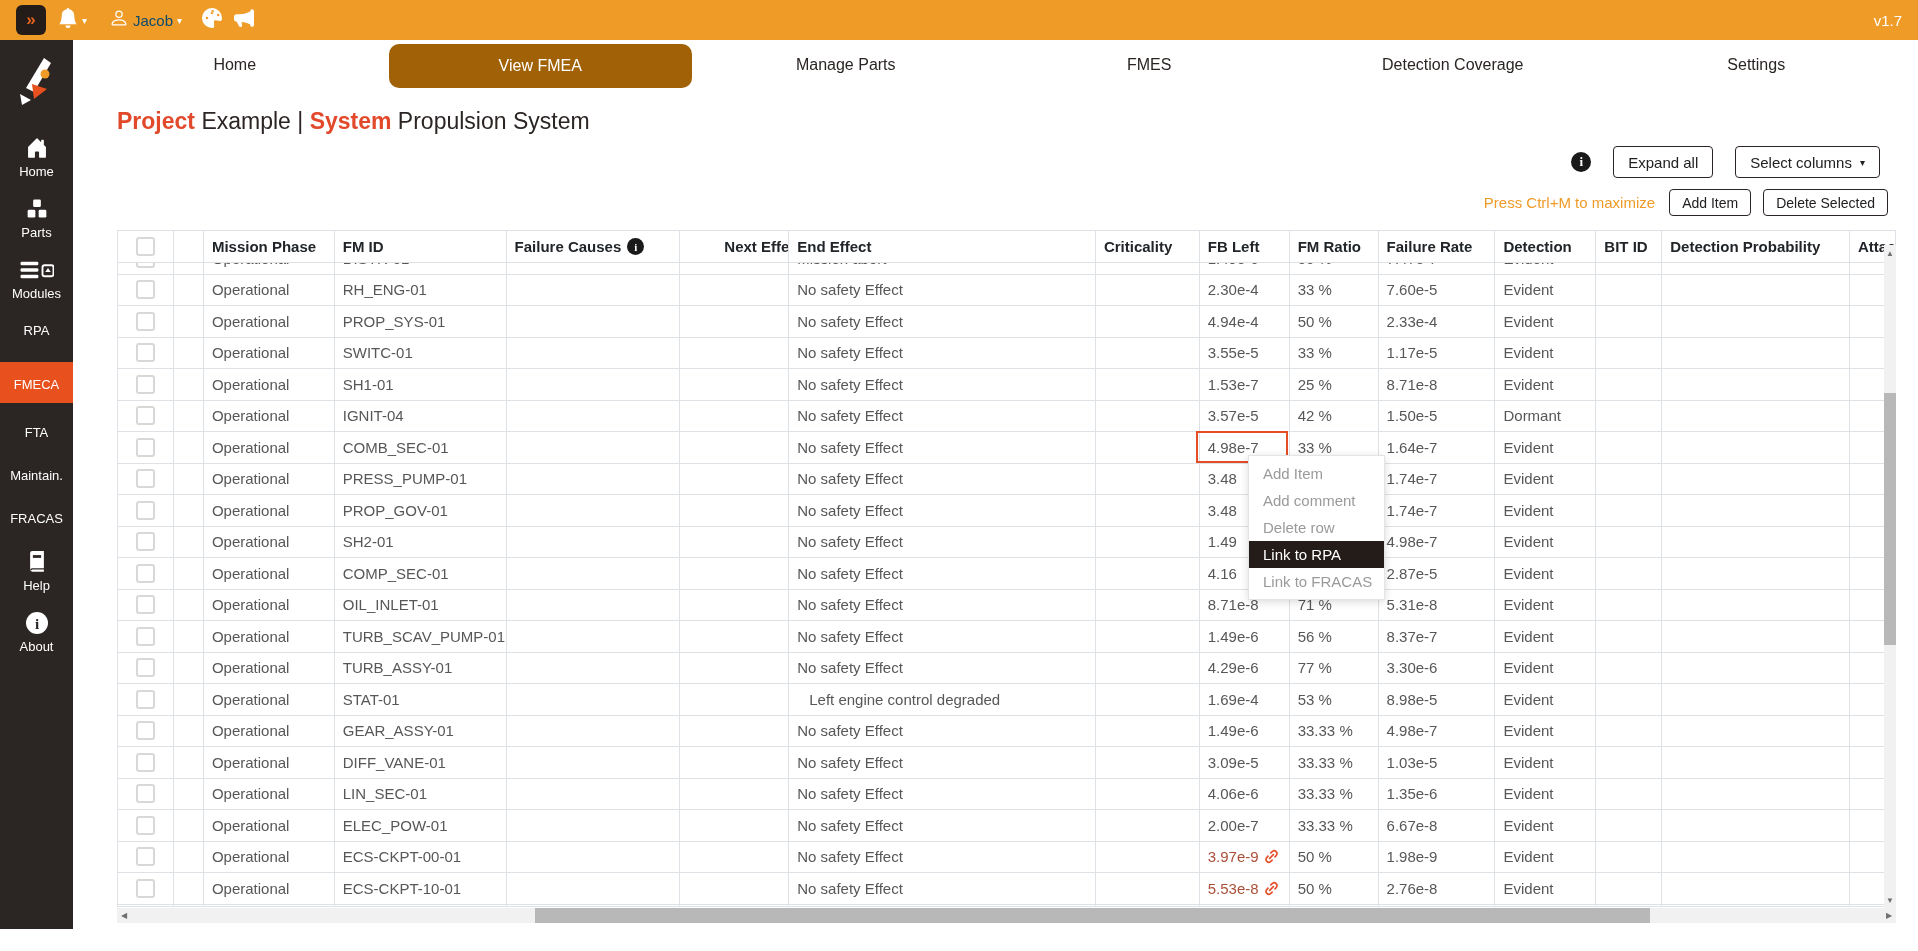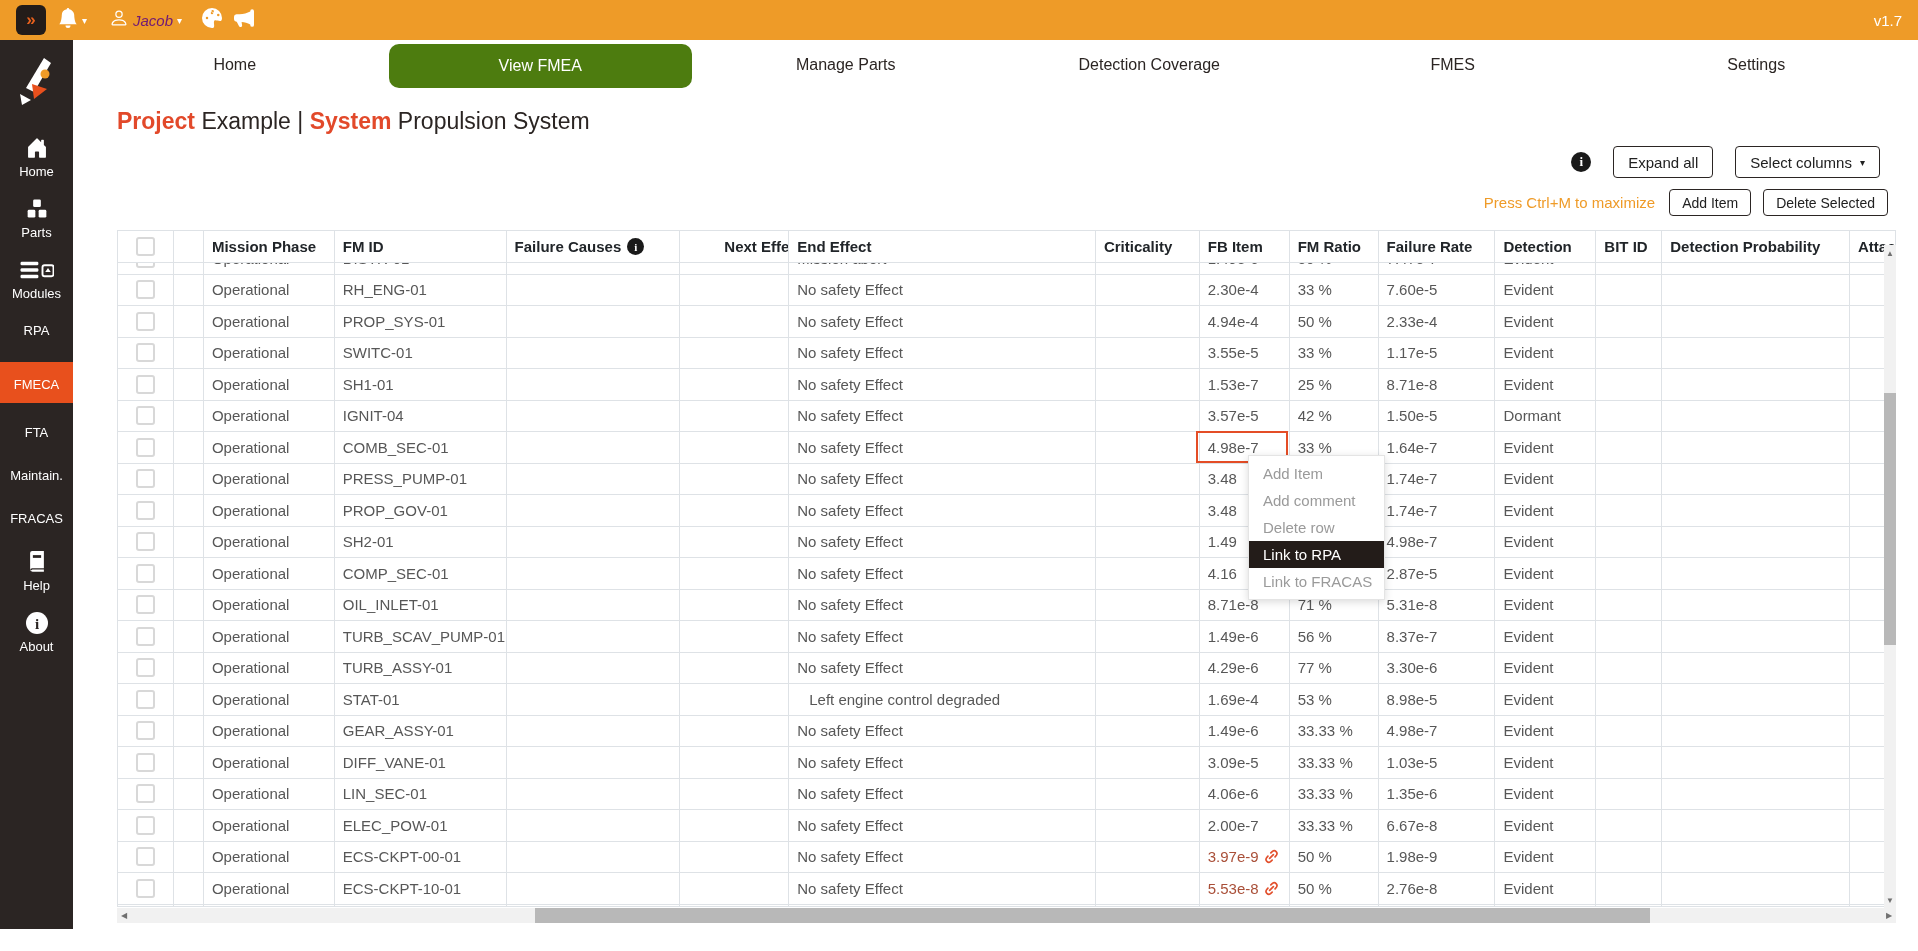--- a/index.html
+++ b/index.html
@@ -7,40 +7,40 @@
        font-family:"Liberation Sans",sans-serif;color:#575757;}
 
   
   .topbar{position:absolute;left:0;top:0;width:1918px;height:40px;background:#ee9b28;
           display:flex;align-items:center;padding:0 16px;box-sizing:border-box;gap:12px;}
   .collapse-btn{width:30px;height:30px;background:#231c19;border-radius:6px;display:flex;
                 align-items:center;justify-content:center;color:#e8611d;font-weight:bold;
                 font-size:17px;cursor:pointer;}
   .tb-ic{display:flex;align-items:center;gap:4px;color:#fff;}
   .caret{color:#fff;font-size:10px;}
-  .tb-user{color:#701a75;font-size:15px;font-style:italic;}
+  .tb-user{color:#0c4a6e;font-size:15px;}
   .tb-version{margin-left:auto;color:#fff;font-size:15px;}
 
   
   .sidebar{position:absolute;left:0;top:40px;width:73px;height:889px;background:#2b2523;
            display:flex;flex-direction:column;align-items:center;}
   .logo{margin-top:14px;margin-bottom:26px;}
   .side-item{width:73px;display:flex;flex-direction:column;align-items:center;color:#fff;
              font-size:13px;margin-bottom:18px;cursor:pointer;}
   .side-item .lbl{margin-top:4px;}
   .side-item.textonly{margin-bottom:24px;}
   .side-item.active{background:#e8501d;padding:11px 0;margin-bottom:18px;}
   .side-ic{width:24px;height:24px;display:flex;align-items:center;justify-content:center;}
 
   
   .tabbar{position:absolute;left:73px;top:40px;width:1845px;height:50px;background:#fff;
           display:flex;align-items:stretch;padding:0 10px;box-sizing:border-box;}
   .tab{flex:1;display:flex;align-items:center;justify-content:center;font-size:16px;
        color:#2b2523;cursor:pointer;}
-  .tab.active{background:#4d7c0f;color:#fff;border-radius:10px;margin:4px 2px 2px 2px;}
+  .tab.active{background:#a16207;color:#fff;border-radius:10px;margin:4px 2px 2px 2px;}
 
   
   .pagetitle{position:absolute;left:117px;top:108px;font-size:23px;color:#2b2523;}
   .pagetitle .kw{color:#e2492a;font-weight:bold;}
 
   
   .toolrow1{position:absolute;top:146px;right:38px;display:flex;align-items:center;gap:22px;}
   .toolrow2{position:absolute;top:189px;right:30px;display:flex;align-items:center;gap:12px;}
   .info-circle{width:20px;height:20px;border-radius:50%;background:#1a1a1a;color:#fff;
                display:inline-flex;align-items:center;justify-content:center;font-size:13px;
@@ -211,22 +211,22 @@
         </svg>
       </span>
       <span class="lbl">About</span>
     </div>
   </div>
 
   <div class="tabbar">
     <div class="tab">Home</div>
     <div class="tab active">View FMEA</div>
     <div class="tab">Manage Parts</div>
+    <div class="tab">FMES</div>
     <div class="tab">Detection Coverage</div>
-    <div class="tab">FMES</div>
     <div class="tab">Settings</div>
   </div>
 
   <div class="pagetitle">
     <span class="kw">Project</span>
     <span>Example</span>
     <span>|</span>
     <span class="kw">System</span>
     <span>Propulsion System</span>
   </div>
@@ -266,21 +266,21 @@
         <div class="th c-next" style="width: 109px; padding-left: 44px;">
           <span>Next Effect</span>
         </div>
         <div class="th c-end" style="width: 307px;">
           <span>End Effect</span>
         </div>
         <div class="th c-crit" style="width: 104px;">
           <span>Criticality</span>
         </div>
         <div class="th c-fb" style="width: 90px;">
-          <span>FB Item</span>
+          <span>FB Left</span>
         </div>
         <div class="th c-ratio" style="width: 89px;">
           <span>FM Ratio</span>
         </div>
         <div class="th c-frate" style="width: 117px;">
           <span>Failure Rate</span>
         </div>
         <div class="th c-det" style="width: 101px;">
           <span>Detection</span>
         </div>

